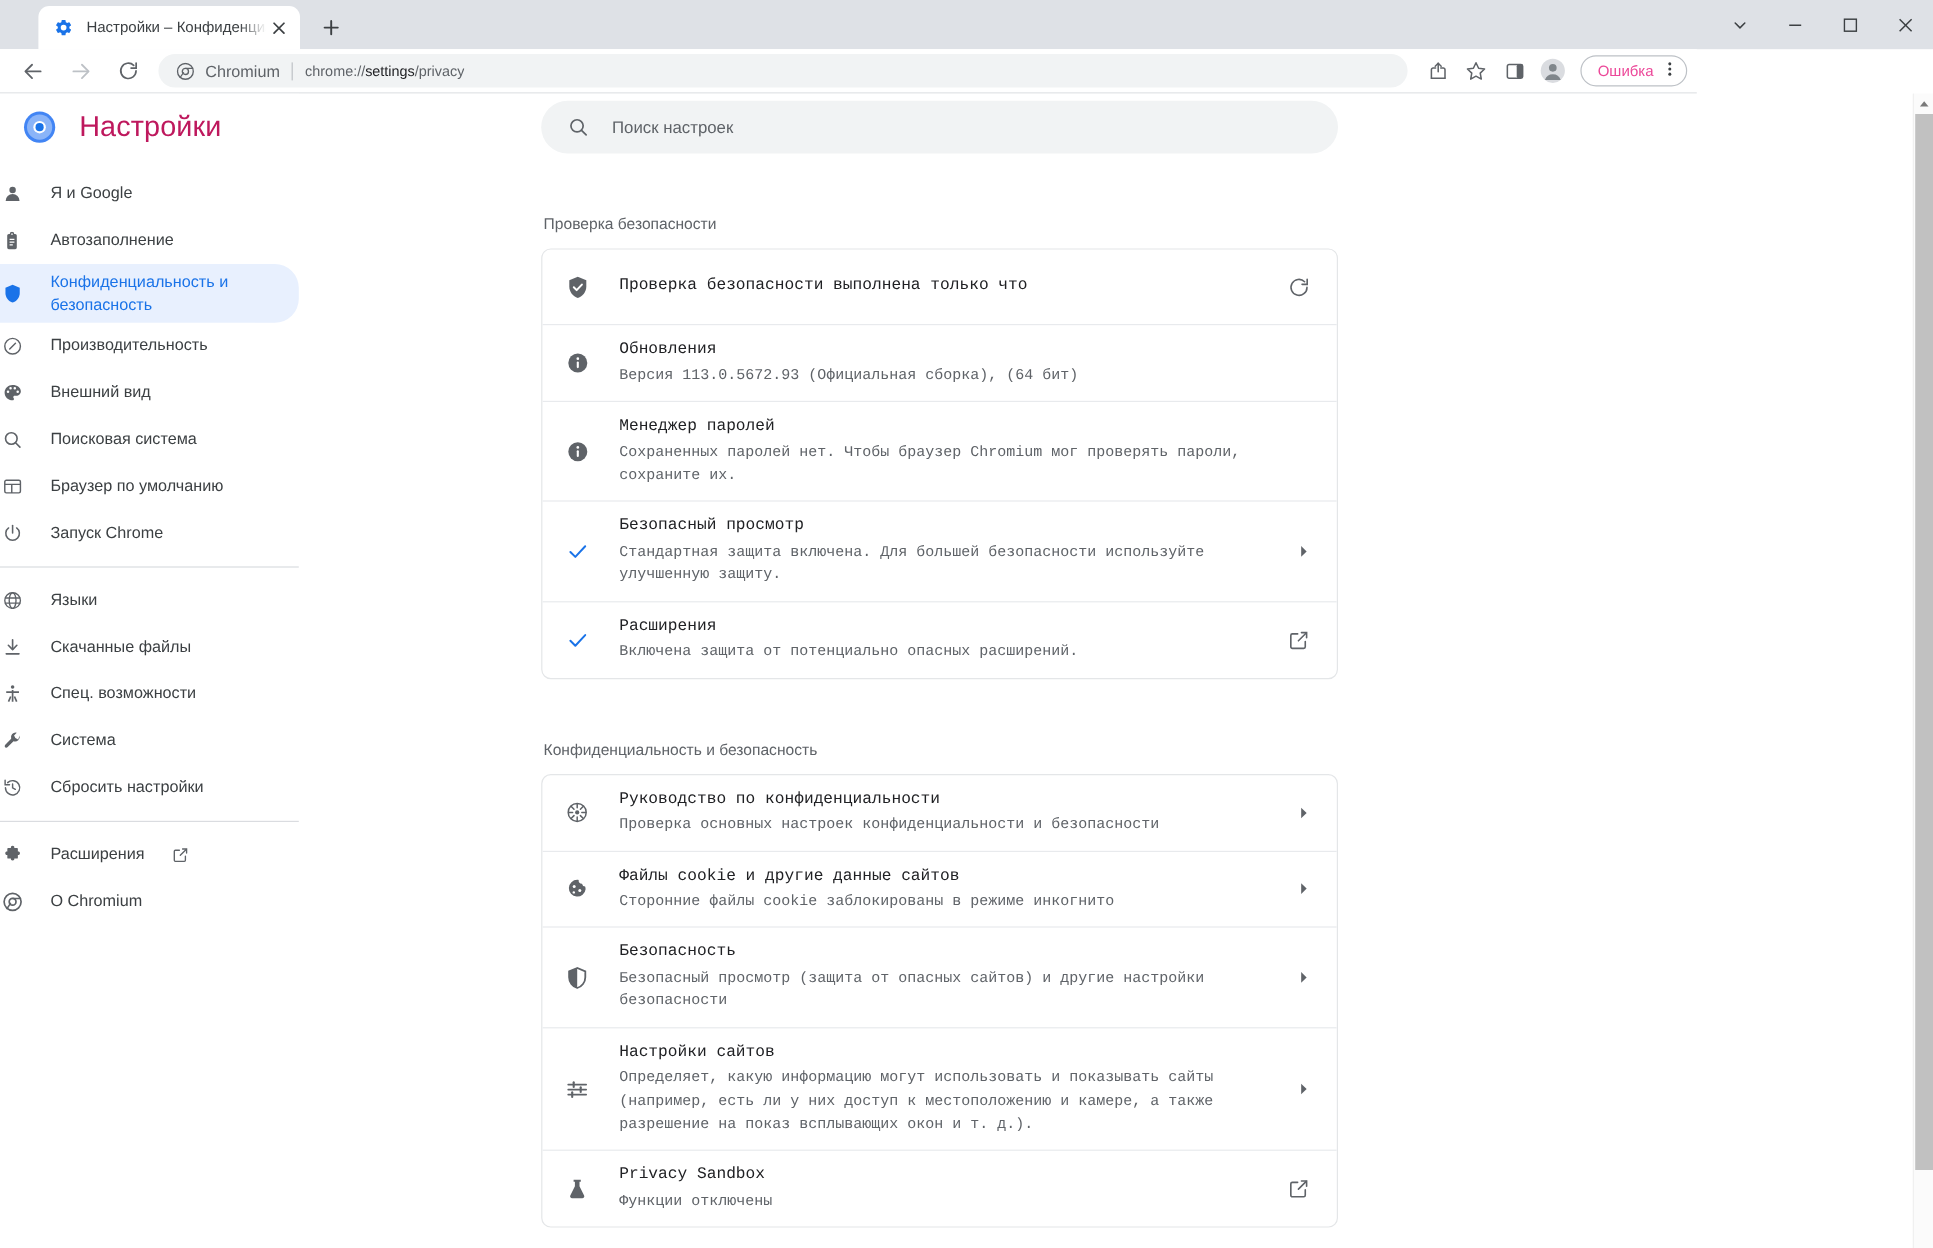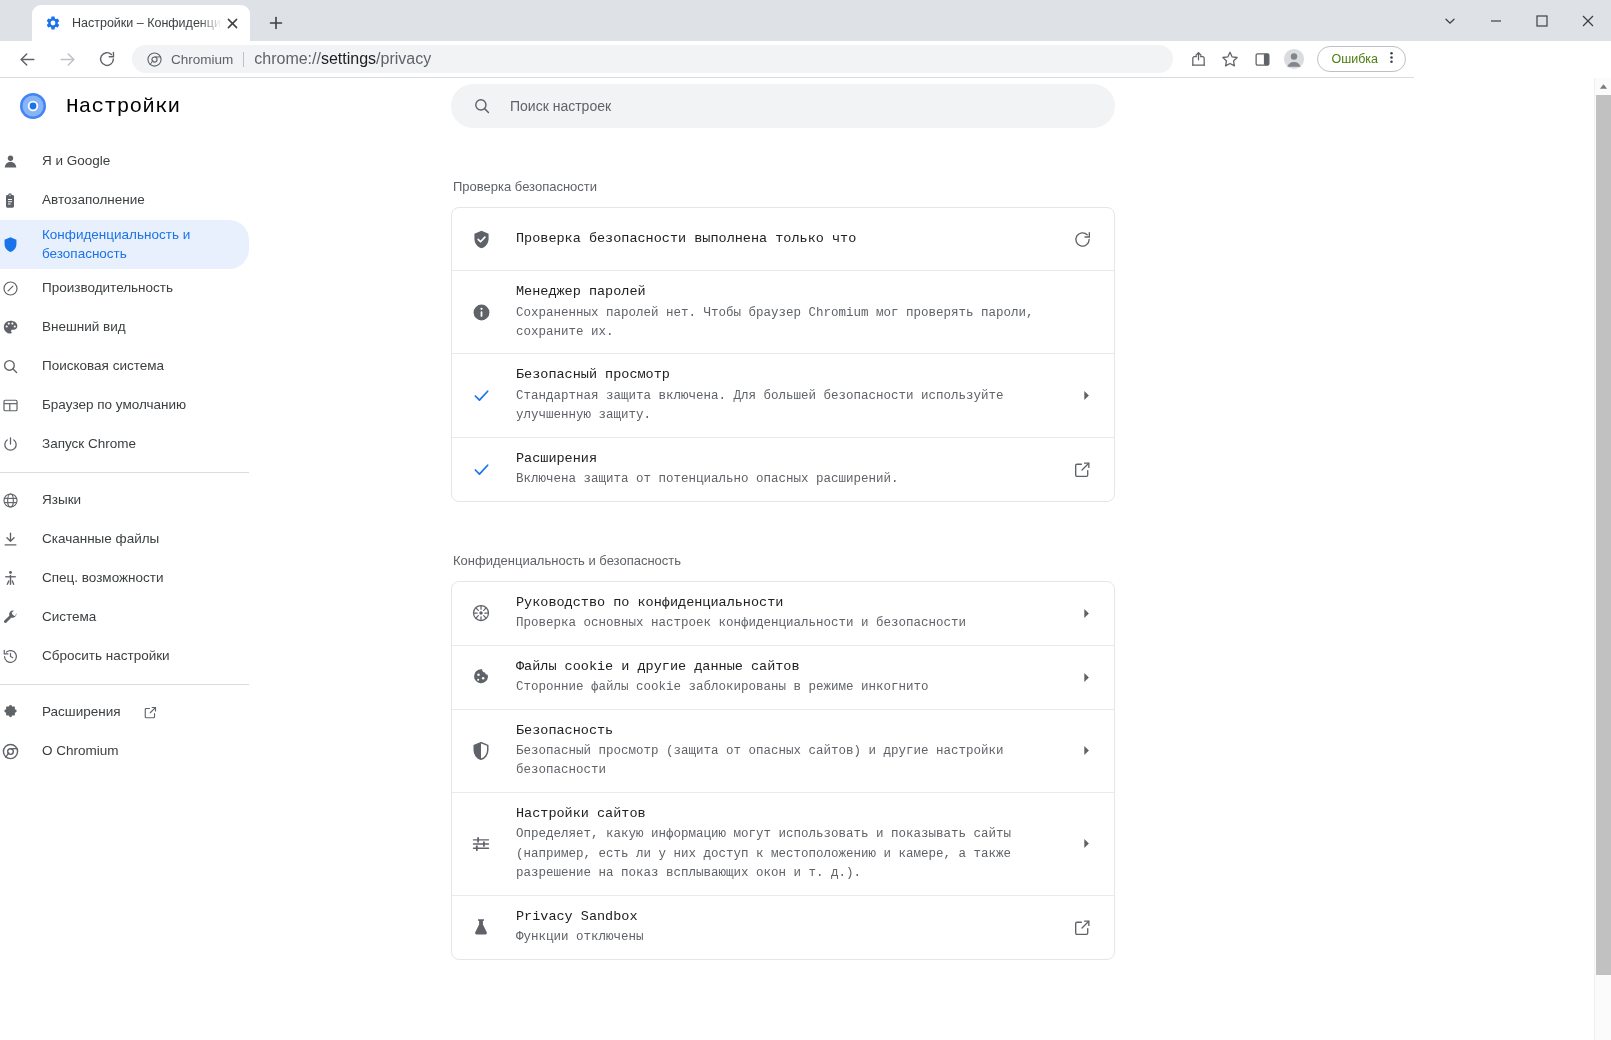--- a/index.html
+++ b/index.html
@@ -70,39 +70,39 @@
     height: 28px;
     background: #f1f3f4;
     border-radius: 14px;
     display: flex; align-items: center;
     padding: 0 14px;
     min-width: 0;
   }
   .omnibox-icon { width:16px; height:16px; flex:0 0 16px; display:flex; align-items:center; justify-content:center; }
   .omnibox-chip { font-size: 13.5px; color:#5f6368; margin-left: 9px; white-space:nowrap; }
   .omnibox-sep { width:1px; height:15px; background:#bdc1c6; margin: 0 10px; flex:0 0 1px; }
-  .omnibox-url { font-size: 16px; color:#5f6368; white-space:nowrap; overflow:hidden; }
+  .omnibox-url { font-size: 12px; color:#5f6368; white-space:nowrap; overflow:hidden; }
   .omnibox-url .em { color:#202124; }
   .tb-right { display:flex; align-items:center; padding-right: 8px; flex: 0 0 auto; }
   .tb-icon { width: 30px; height: 30px; display:flex; align-items:center; justify-content:center; border-radius:50%; margin-left: 2px; }
   .err-pill {
     display:flex; align-items:center; gap:7px;
     height: 26px; margin-left: 8px; padding: 0 7px 0 13px;
     border: 1px solid #bdc1c6; border-radius: 13px;
-    font-size: 12.5px; color: #4d7c0f;
+    font-size: 12.5px; color: #ec4899;
   }
 
   
   .page { position:absolute; top: 78px; left:0; width: 1611px; height: 962px; background:#fff; overflow:hidden; }
 
   
   .sidebar { position:absolute; left:0; top:0; width: 249px; height: 962px; background:#fff; }
   .brand { display:flex; align-items:center; height: 56px; padding-left: 19px; }
   .brand-logo { width: 28px; height:28px; flex:0 0 28px; }
-  .brand-text { margin-left: 19px; font-size: 21px; color:#000000; letter-spacing: .1px; font-family: Liberation Mono, monospace; }
+  .brand-text { margin-left: 19px; font-size: 24px; color:#be185d; letter-spacing: .1px; }
 
   .nav-list { margin-top: 8px; }
   .nav-item {
     position: relative;
     display:flex; align-items:center;
     min-height: 39px;
     padding-right: 14px;
     border-radius: 0 20px 20px 0;
     color: #3c4043;
     font-size: 13.5px;
@@ -516,20 +516,33 @@
               <div class="row-title">Проверка безопасности выполнена только что</div>
             </div>
             <span class="row-end">
               <svg width="19" height="19" viewBox="0 0 24 24" fill="none" stroke="currentColor" stroke-width="1.7" stroke-linecap="round">
                 <path d="M20.4 12a8.4 8.4 0 1 1-2.5-6"></path>
                   <polyline points="20.6,3.4 20.6,8.8 15.2,8.8"></polyline>
               </svg>
             </span>
           </div>
 
+          <div class="row">
+            <span class="row-ico">
+              <svg width="19" height="19" viewBox="0 0 24 24">
+                <circle cx="12" cy="12" r="10" fill="#5f6368"></circle>
+                <rect x="10.9" y="10.4" width="2.2" height="7" rx="1.1" fill="#fff"></rect>
+                <circle cx="12" cy="7.4" r="1.4" fill="#fff"></circle>
+              </svg>
+            </span>
+            <div class="row-body">
+              <div class="row-title">Обновления</div>
+              <div class="row-sub">Версия 113.0.5672.93 (Официальная сборка), (64 бит)</div>
+            </div>
+          </div>
 
           <div class="row">
             <span class="row-ico">
               <svg width="19" height="19" viewBox="0 0 24 24">
                 <circle cx="12" cy="12" r="10" fill="#5f6368"></circle>
                 <rect x="10.9" y="10.4" width="2.2" height="7" rx="1.1" fill="#fff"></rect>
                 <circle cx="12" cy="7.4" r="1.4" fill="#fff"></circle>
               </svg>
             </span>
             <div class="row-body">

